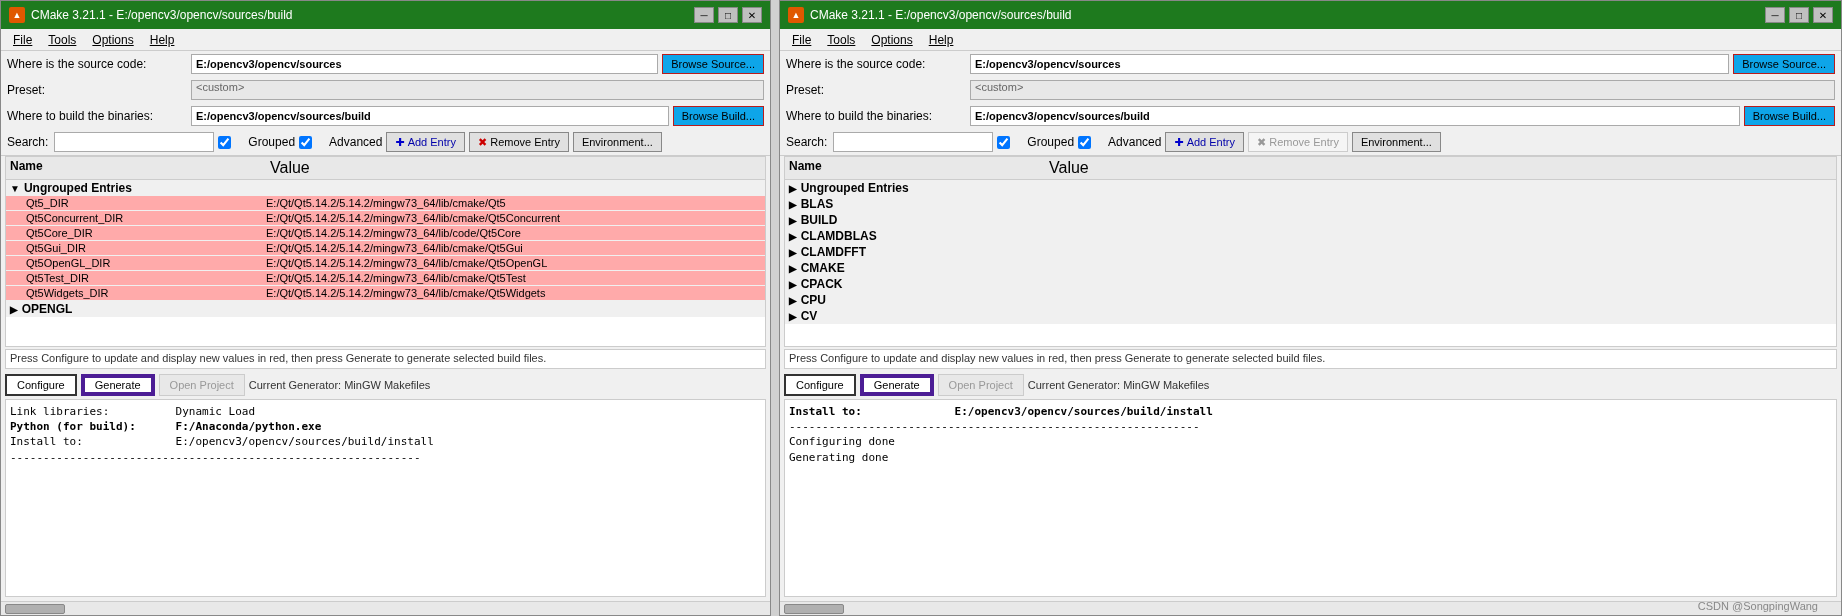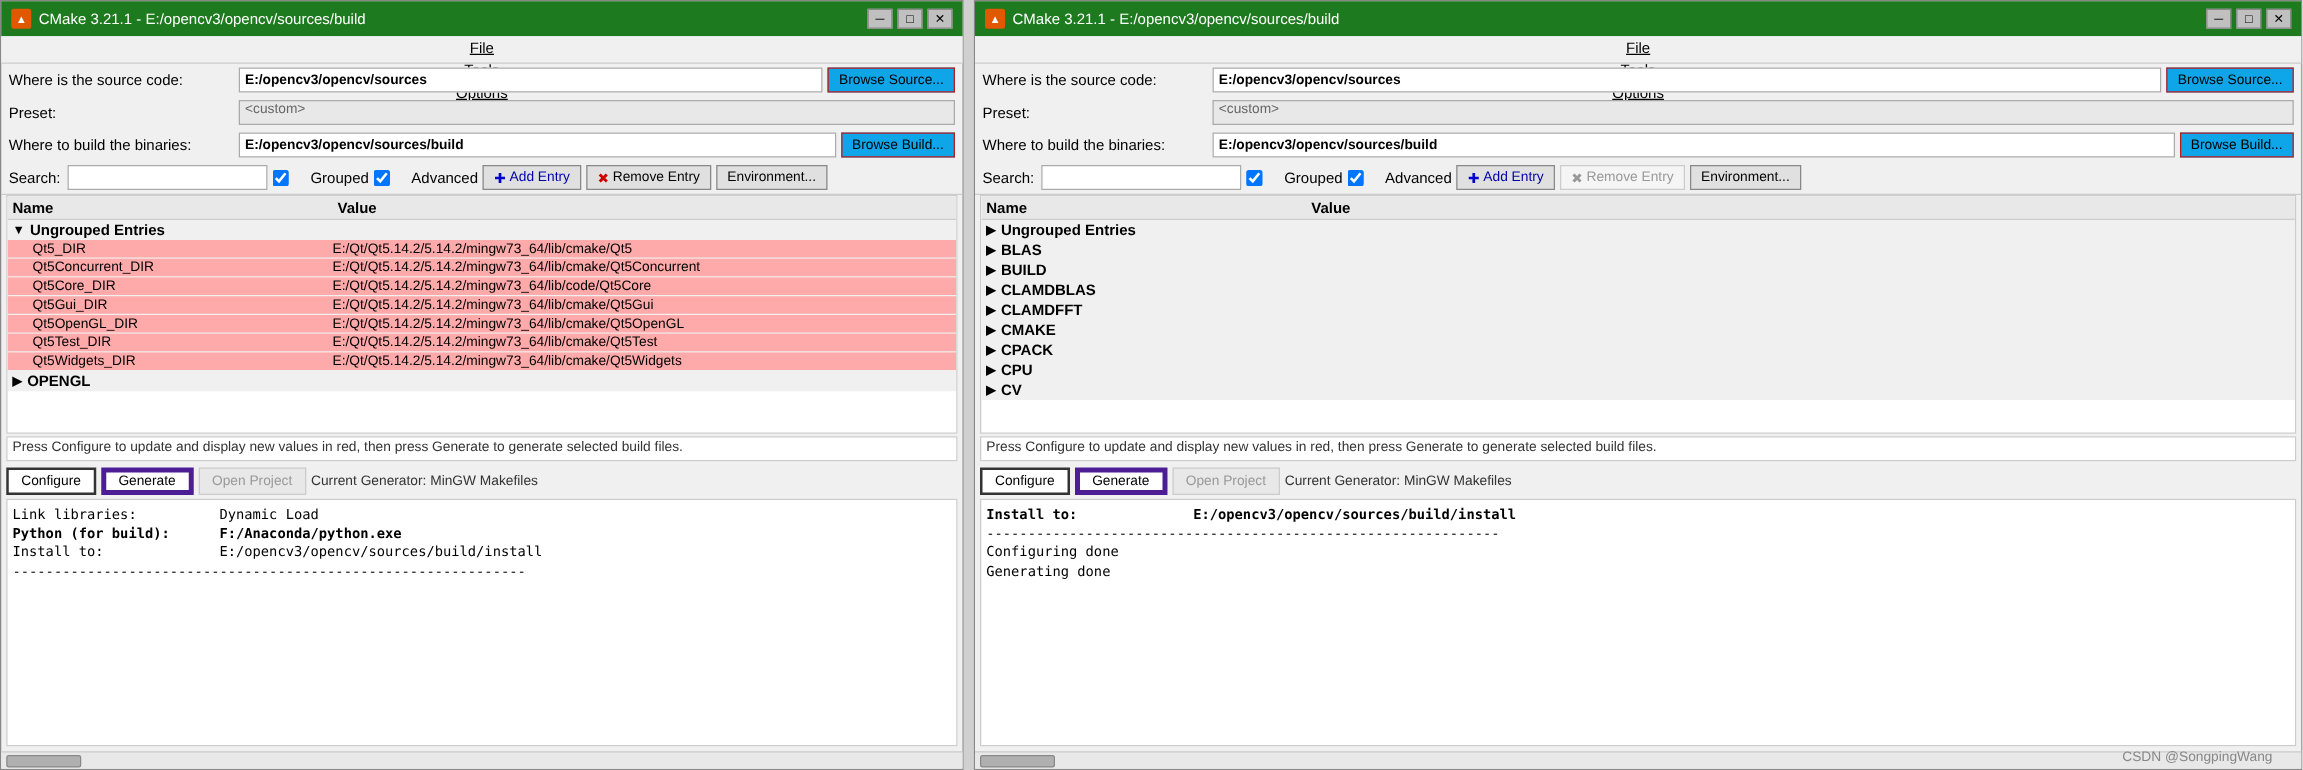--- a/index.html
+++ b/index.html
@@ -68,21 +68,20 @@
       color: #000;
     }
     .menu-bar {
       height: 22px;
       background: #f0f0f0;
       display: flex;
       align-items: center;
       padding: 0 4px;
       border-bottom: 1px solid #ccc;
       flex-shrink: 0;
-      flex-direction: column;
     }
     .menu-item {
       padding: 2px 8px;
       font-size: 12px;
       cursor: pointer;
       text-decoration: underline;
     }
     .form-row {
       display: flex;
       align-items: center;
@@ -204,22 +203,22 @@
       flex-shrink: 0;
     }
     .table-header-name {
       width: 260px;
       font-size: 12px;
       font-weight: bold;
       flex-shrink: 0;
     }
     .table-header-value {
       flex: 1;
-      font-size: 12px;
-      font-weight: bold;
+      font-size: 16px;
+      font-weight: normal;
     }
     .table-body {
       flex: 1;
       overflow-y: auto;
       overflow-x: hidden;
     }
     .group-row {
       display: flex;
       align-items: center;
       background: #f0f0f0;

